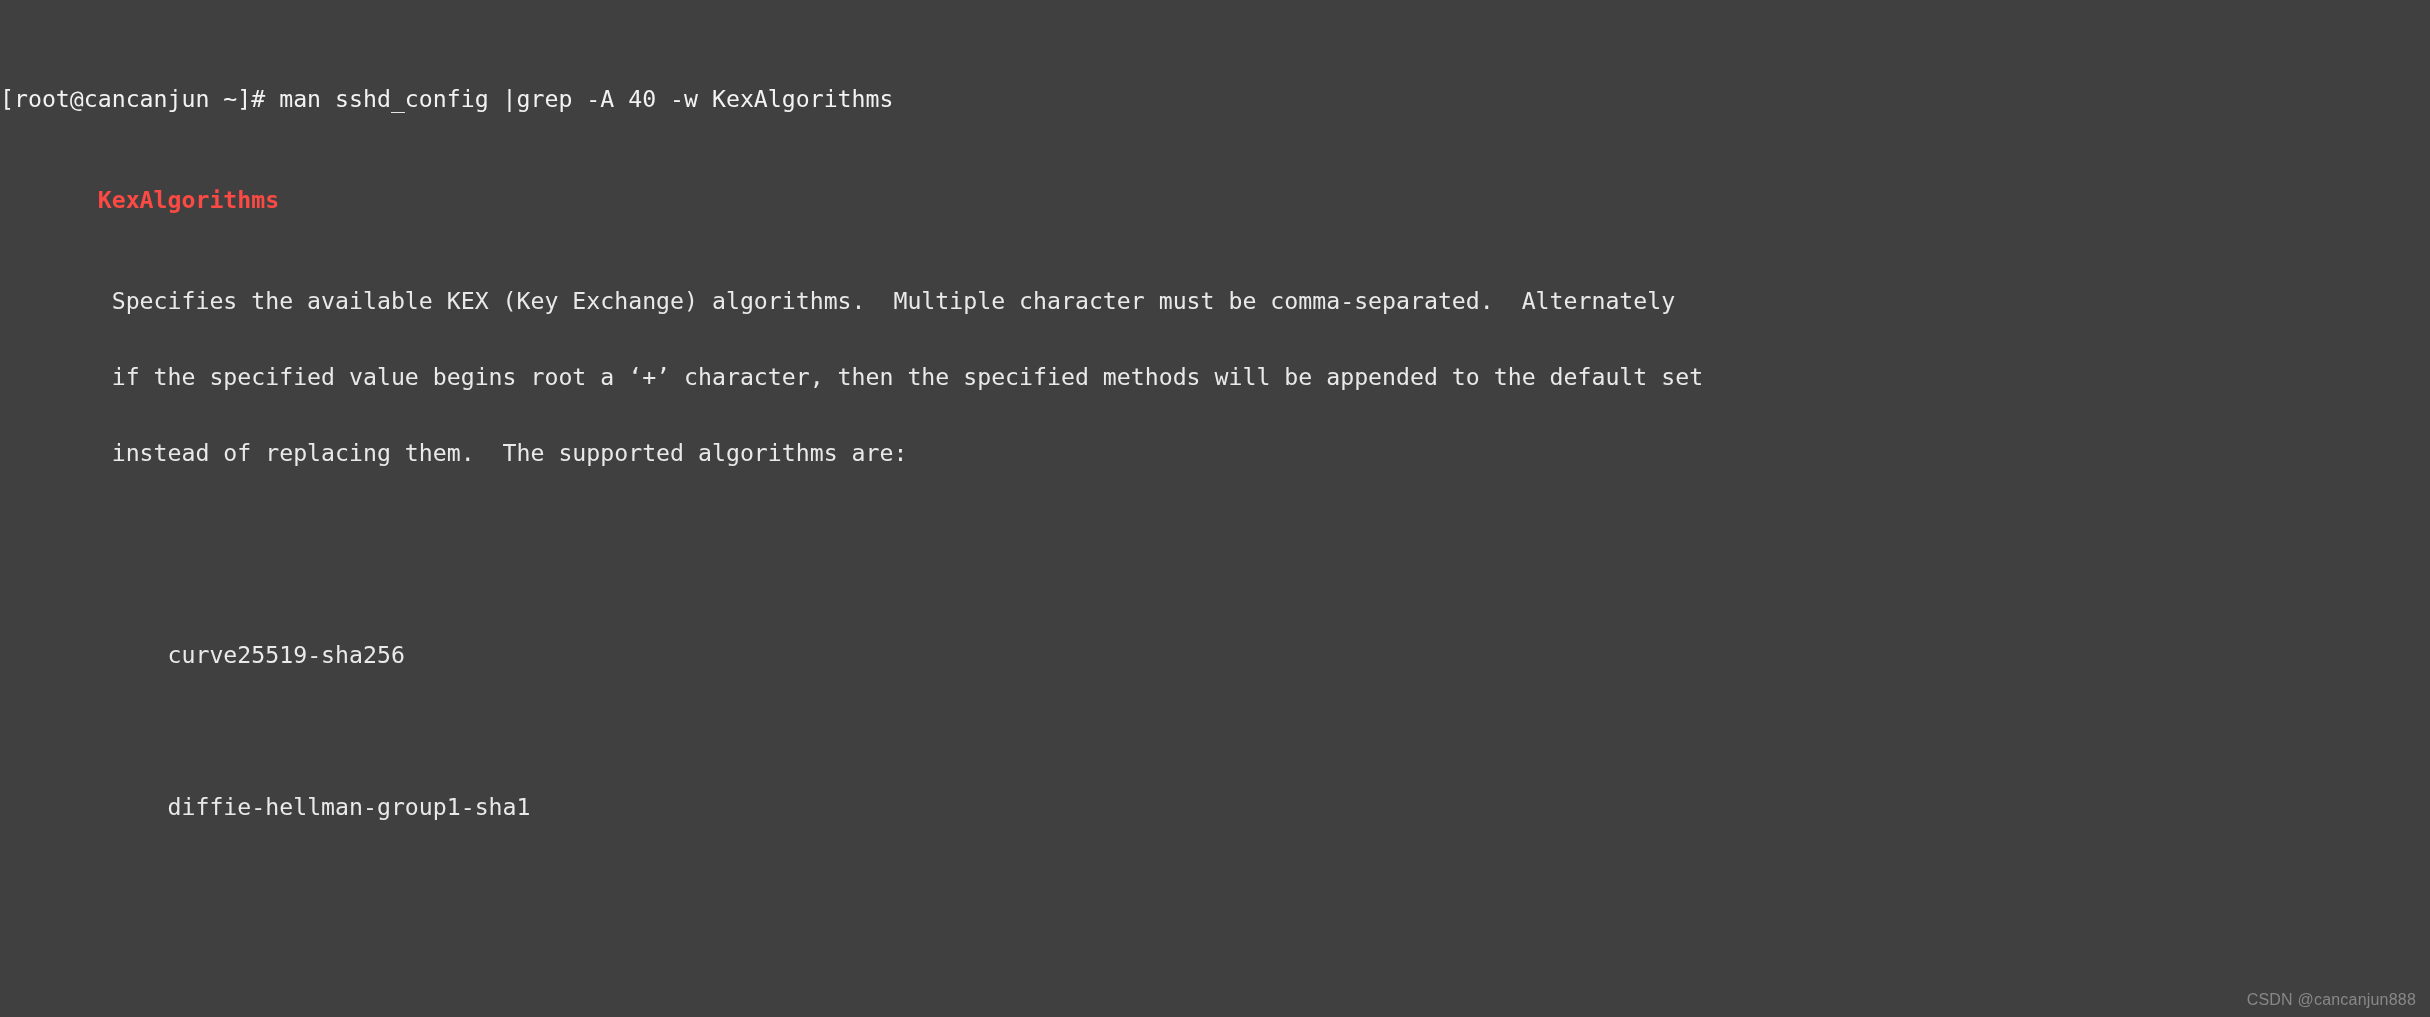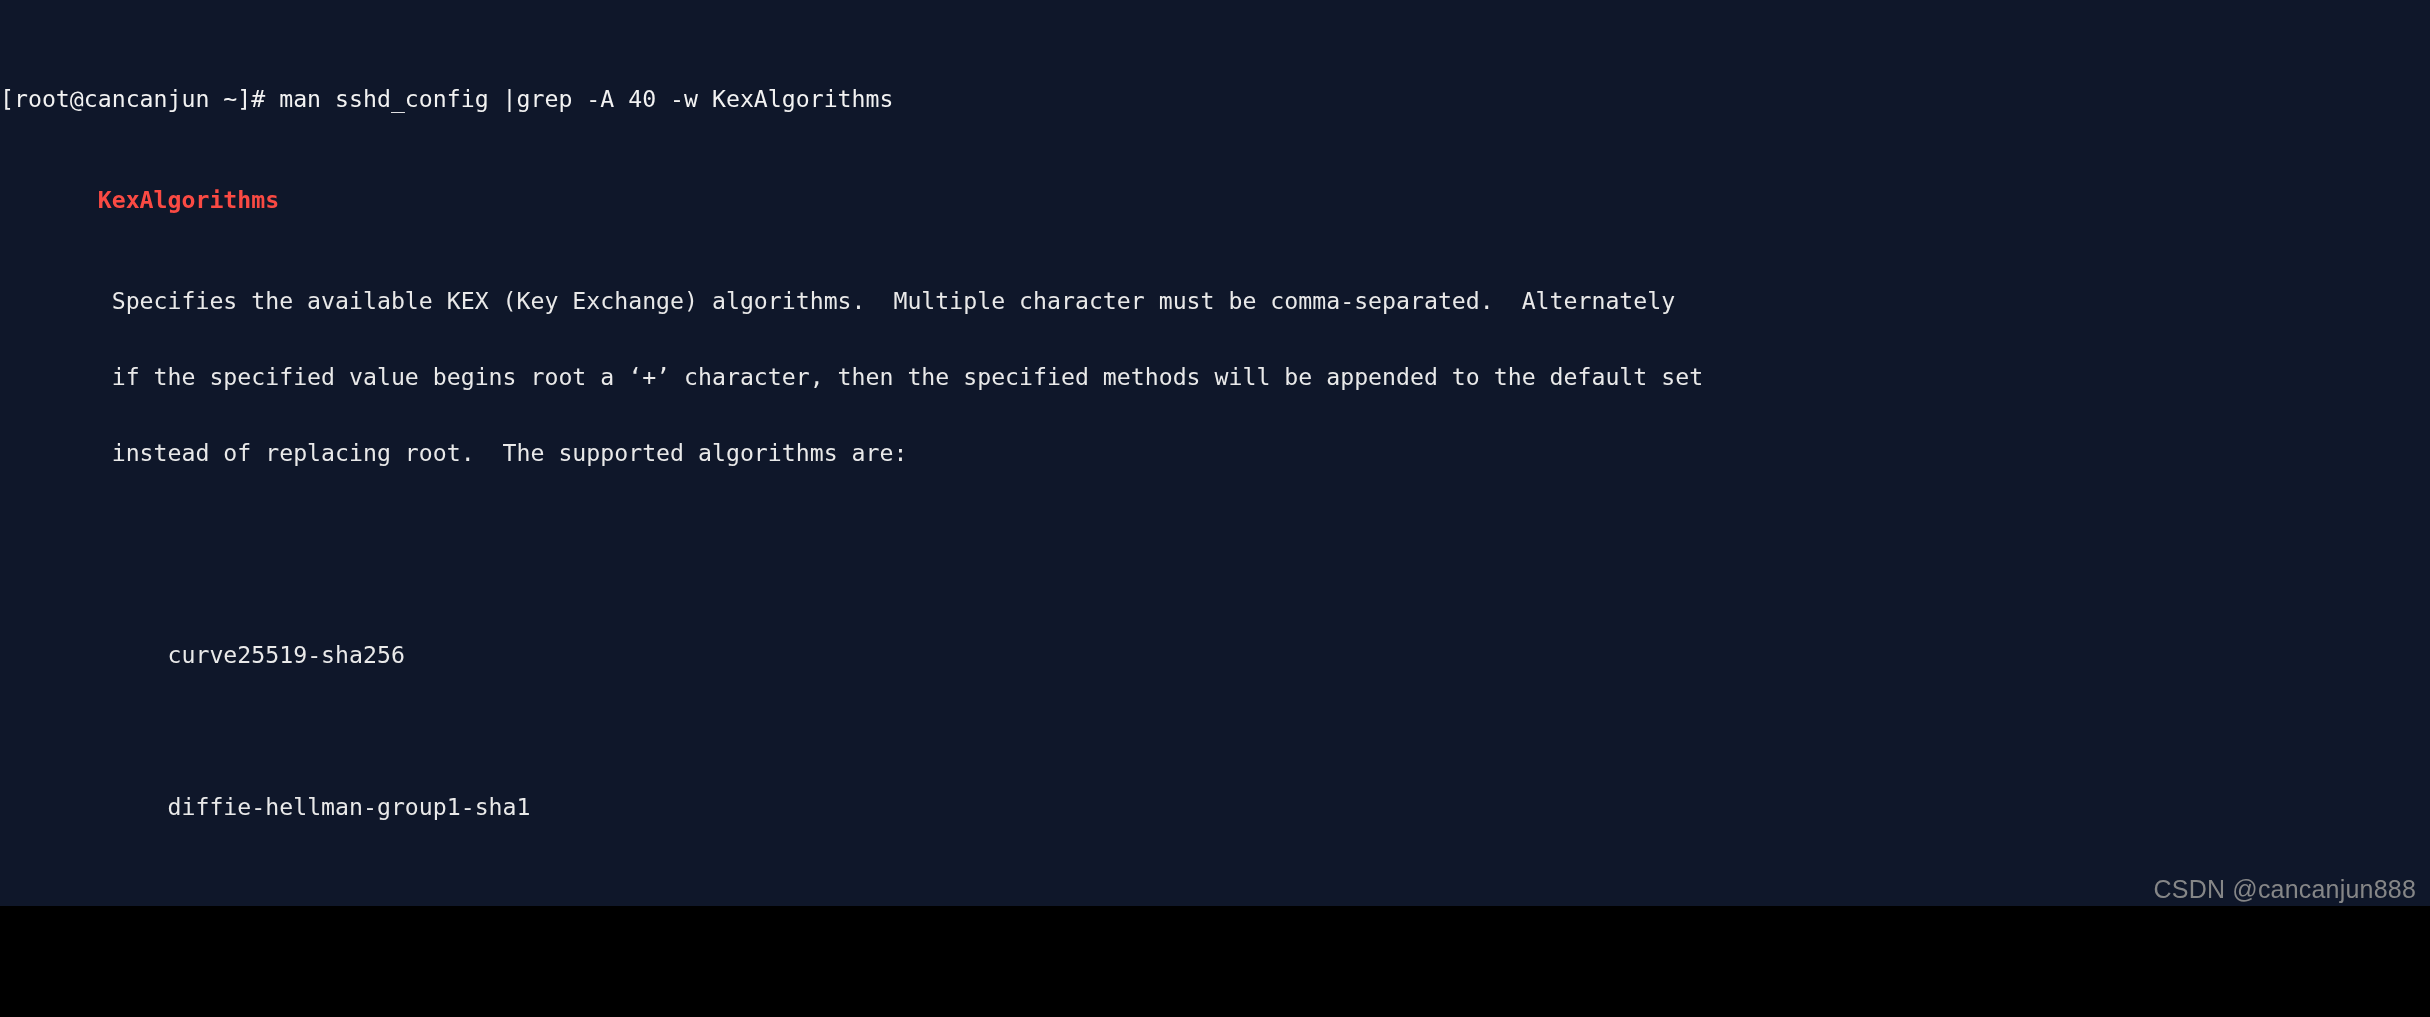--- a/index.html
+++ b/index.html
@@ -11,22 +11,22 @@
   body {
     width: 2430px;
     height: 1017px;
     overflow: hidden;
     font-family: "DejaVu Sans Mono", "Liberation Mono", monospace;
   }
 
   #terminal {
     position: relative;
     width: 2430px;
-    height: 906px;
-    background: #0f172a;
+    height: 1017px;
+    background: #404040;
     box-sizing: border-box;
     padding: 12px;
   }
 
   .screen {
     position: absolute;
     left: 0;
     top: 0;
     width: 2430px;
     padding-top: 10px;
@@ -57,42 +57,42 @@
   .section-head {
     color: #fa4a43;
     font-weight: bold;
   }
 
   .watermark {
     position: absolute;
     right: 14px;
     bottom: 6px;
     font-family: "Liberation Sans", "DejaVu Sans", sans-serif;
-    font-size: 25px;
+    font-size: 16px;
     line-height: 22px;
     color: #8c8c8c;
     letter-spacing: 0.2px;
     white-space: pre;
     opacity: 0.95;
   }
 </style>
 </head>
 <body>
 
 <div id="terminal">
 
   <div class="screen">
 
     <span class="line prompt-line">[root@cancanjun ~]# man sshd_config |grep -A 40 -w KexAlgorithms</span>
 
     <span class="line"><span>       </span><span class="section-head">KexAlgorithms</span></span>
 
     <span class="line">        Specifies the available KEX (Key Exchange) algorithms.  Multiple character must be comma-separated.  Alternately</span>
     <span class="line">        if the specified value begins root a ‘+’ character, then the specified methods will be appended to the default set</span>
-    <span class="line">        instead of replacing root.  The supported algorithms are:</span>
+    <span class="line">        instead of replacing them.  The supported algorithms are:</span>
 
     <span class="line blank"> </span>
 
     <span class="line"><span>            </span><span>curve25519-sha256</span></span>
     <span class="line"><span>            </span></span>
     <span class="line"><span>            </span><span>diffie-hellman-group1-sha1</span></span>
     
     
     
     

